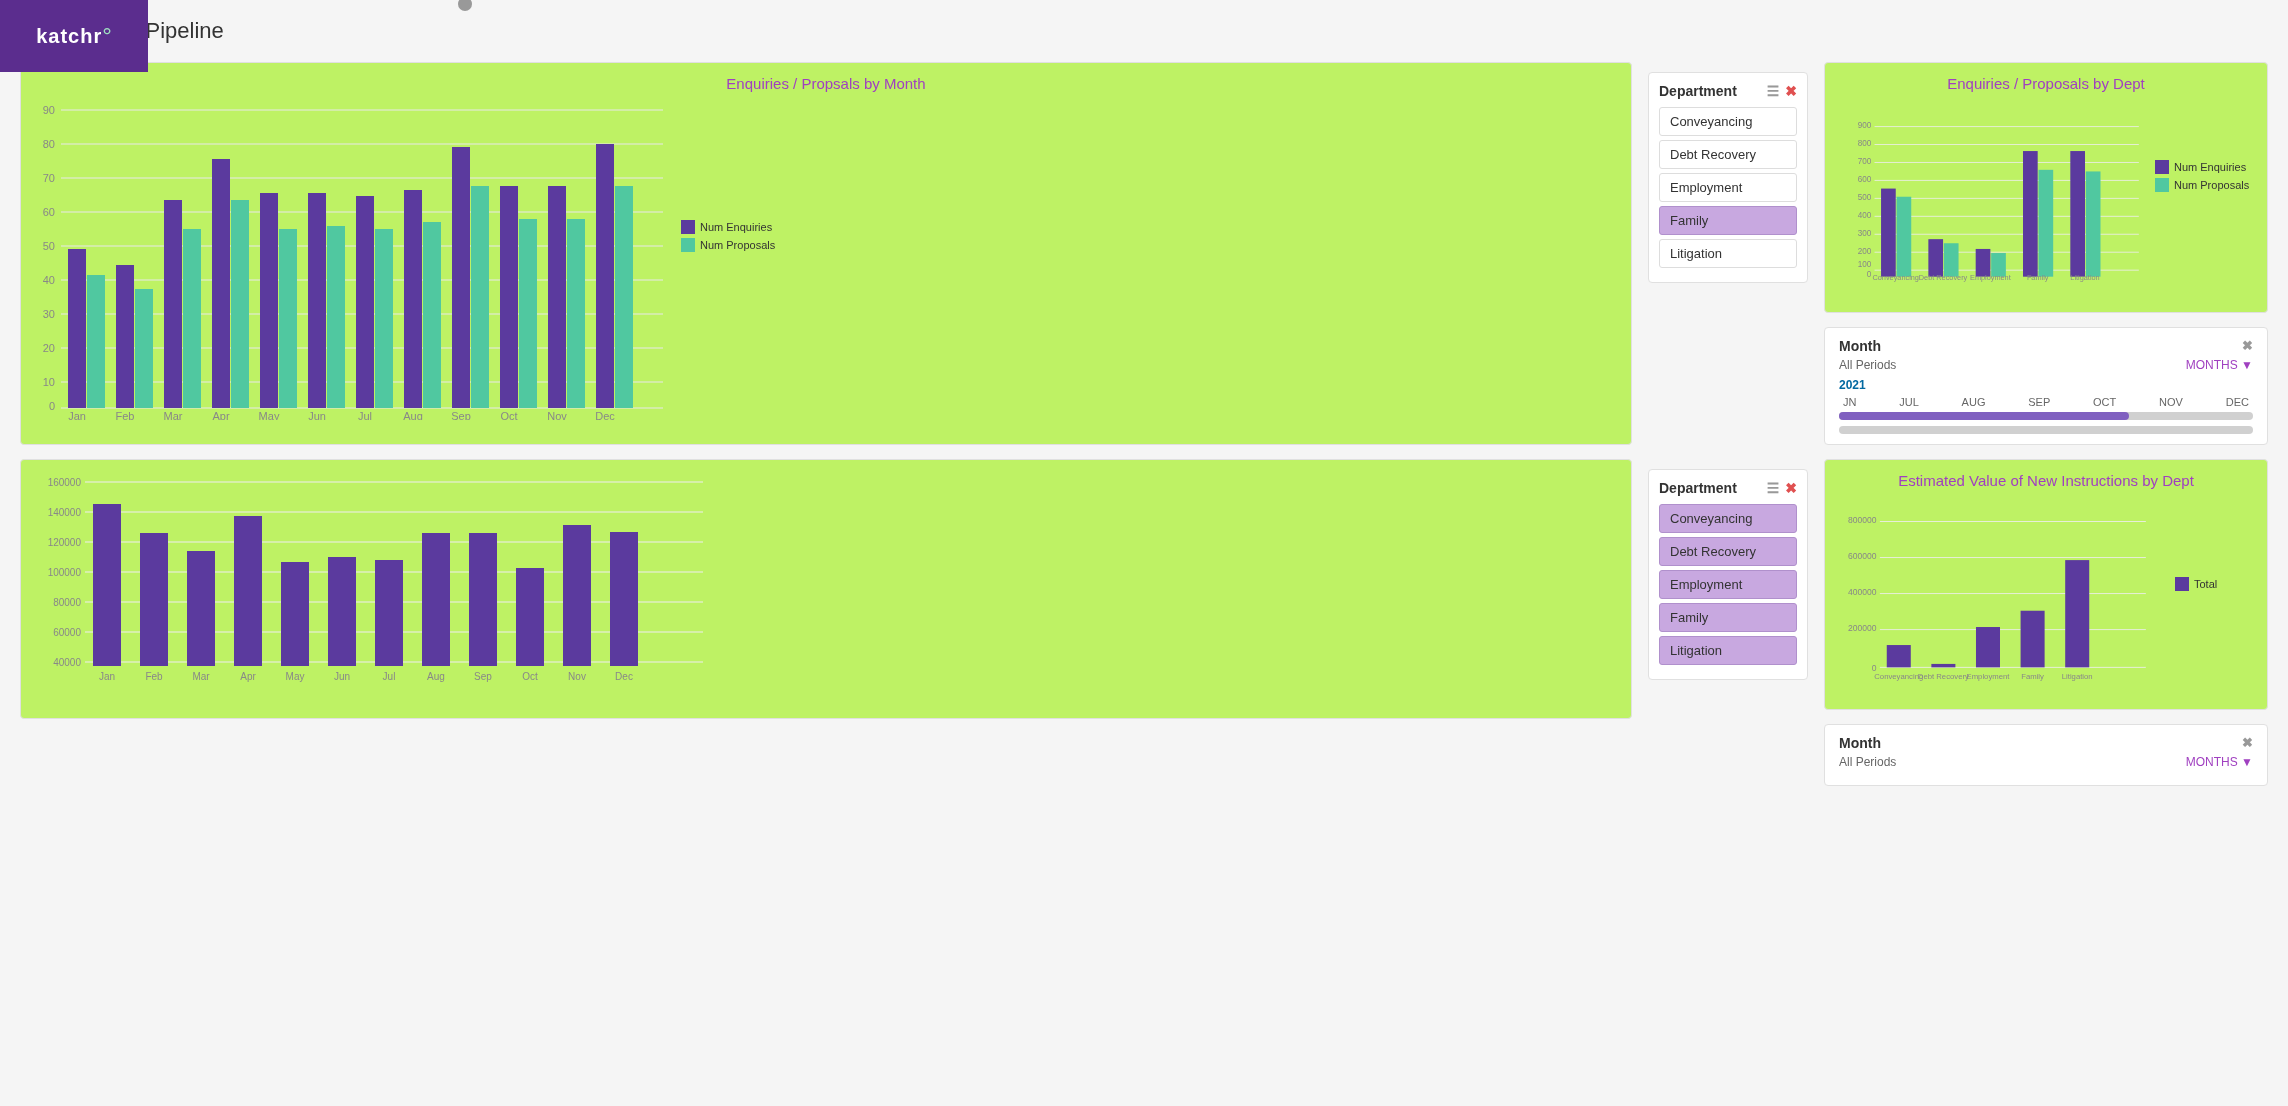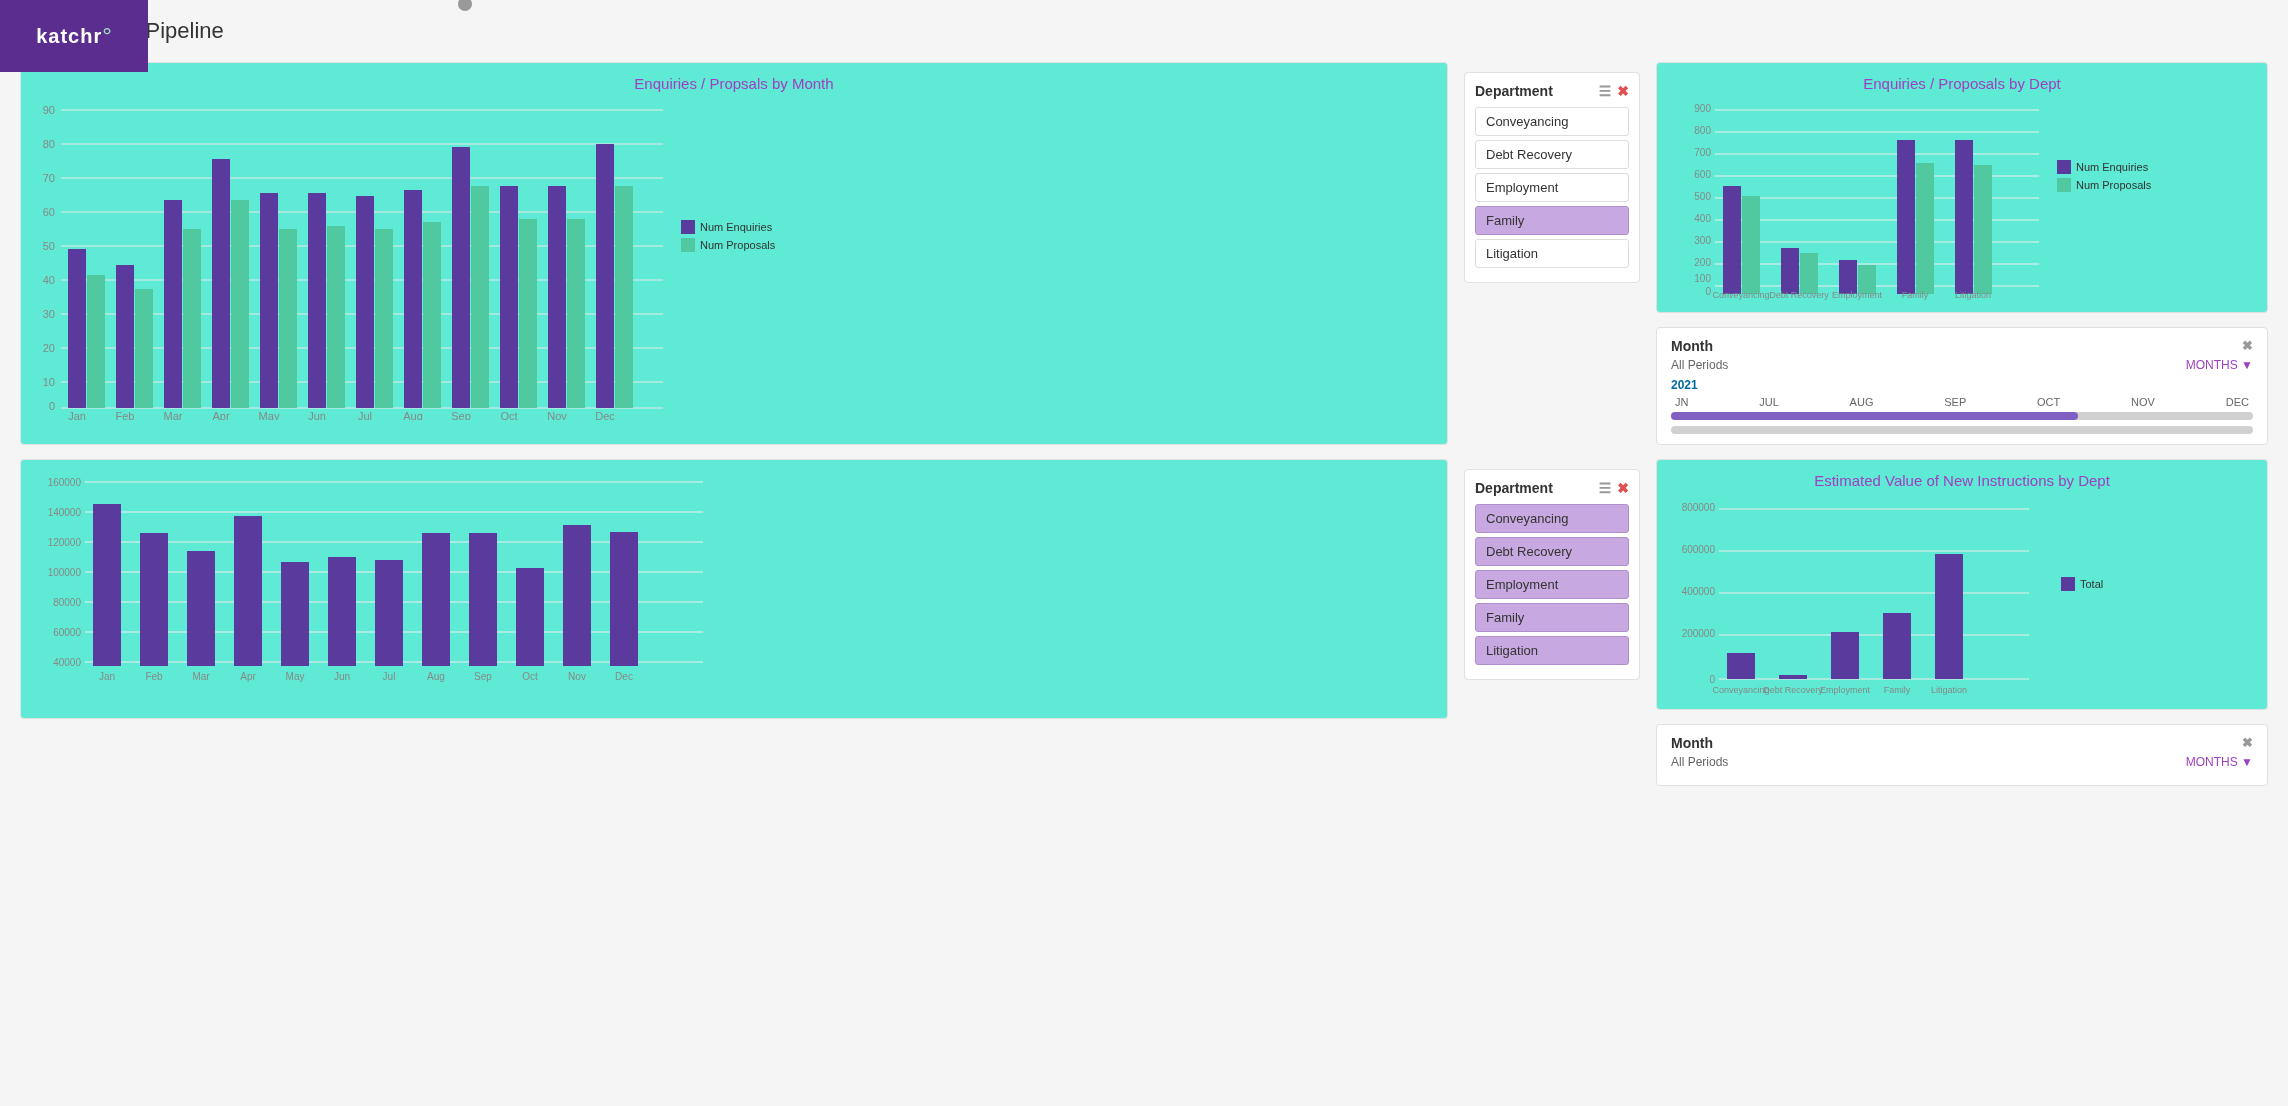--- a/index.html
+++ b/index.html
@@ -8,26 +8,26 @@
     .page-header { text-align: left; padding: 18px 0 8px; font-size: 22px; font-weight: 400; color: #333; }
 
     .logo-bar { position: absolute; top: 0; left: 0; width: 148px; height: 72px; background: #5b2d8e; display: flex; align-items: center; justify-content: center; }
     .logo-text { color: white; font-size: 20px; font-weight: 700; letter-spacing: 1px; }
     .logo-dot { color: #a0e0c0; font-size: 24px; }
 
     .dashboard { padding: 10px 20px 10px; margin-top: 0; }
 
     .row { display: flex; gap: 16px; margin-bottom: 14px; }
 
-    .chart-panel { background: #5eead4; border: 1px solid #e0e0e0; border-radius: 4px; padding: 12px; }
+    .chart-panel { background: #bef264; border: 1px solid #e0e0e0; border-radius: 4px; padding: 12px; }
     .chart-panel-main { flex: 1; min-width: 0; }
 
     .chart-title { color: #a040c0; font-size: 15px; text-align: center; margin-bottom: 8px; font-weight: 400; }
 
-    .filter-panel { background: white; border: 1px solid #e0e0e0; border-radius: 4px; padding: 10px; width: 176px; flex-shrink: 0; position: relative; top: 0; }
+    .filter-panel { background: white; border: 1px solid #e0e0e0; border-radius: 4px; padding: 10px; width: 160px; flex-shrink: 0; position: relative; top: 0; }
     .filter-header { font-weight: 700; font-size: 14px; margin-bottom: 8px; display: flex; align-items: center; justify-content: space-between; }
     .filter-icons { display: flex; gap: 6px; }
     .filter-icon { font-size: 14px; color: #999; cursor: pointer; }
     .filter-icon.active { color: #e05050; }
     .filter-item { padding: 6px 10px; border: 1px solid #ddd; border-radius: 3px; margin-bottom: 4px; font-size: 13px; cursor: pointer; background: white; }
     .filter-item.selected { background: #c8a8e0; border-color: #b090cc; }
 
     svg text { font-family: 'Segoe UI', Arial, sans-serif; }
 
     
@@ -38,21 +38,21 @@
     .month-labels { display: flex; justify-content: space-between; font-size: 11px; color: #666; margin-bottom: 4px; padding: 0 4px; }
     .slider-track { width: 100%; height: 8px; background: #d0d0d0; border-radius: 4px; position: relative; margin-bottom: 6px; }
     .slider-fill { height: 100%; background: #8060c0; border-radius: 4px; width: 70%; }
     .slider-track2 { width: 100%; height: 8px; background: #d0d0d0; border-radius: 4px; }
     .slider-thumb { width: 14px; height: 14px; background: #999; border-radius: 50%; position: absolute; top: -3px; left: 20%; }
 
     .legend { display: flex; flex-direction: column; gap: 4px; font-size: 11px; }
     .legend-item { display: flex; align-items: center; gap: 5px; }
     .legend-color { width: 14px; height: 14px; flex-shrink: 0; }
 
-    .right-stack { display: flex; flex-direction: column; gap: 14px; width: 612px; flex-shrink: 0; }
+    .right-stack { display: flex; flex-direction: column; gap: 14px; width: 444px; flex-shrink: 0; }
   </style>
 </head>
 <body>
 
 <div class="logo-bar">
   <span class="logo-text">katchr</span>
     <span class="logo-dot">°</span>
 </div>
 
 <div class="page-header">New Business Pipeline</div>

